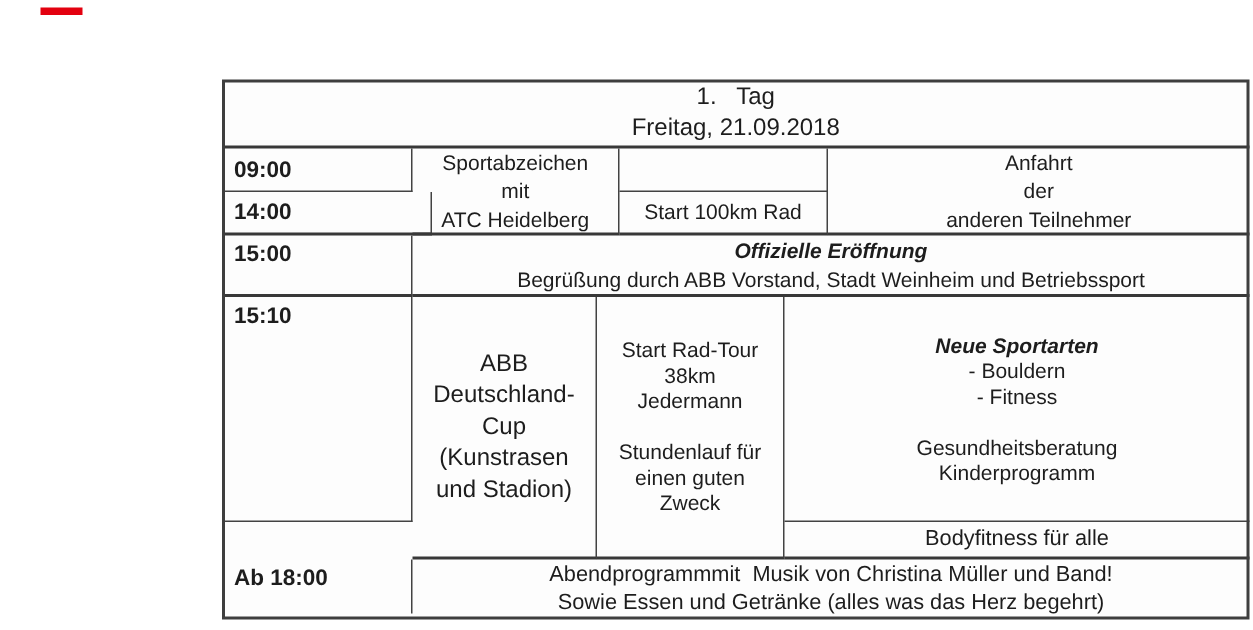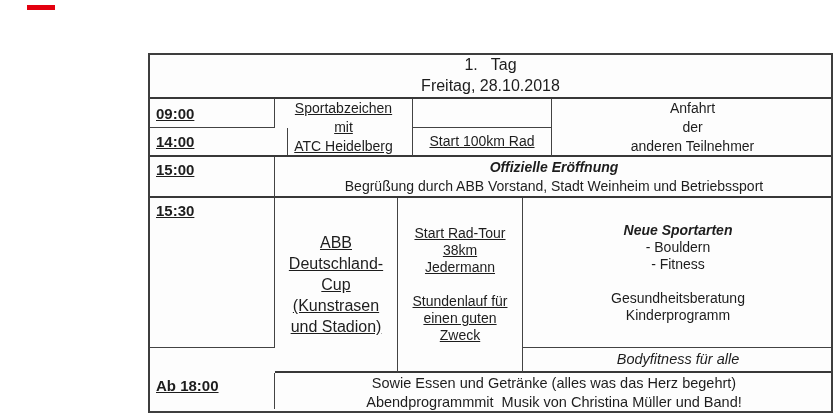--- a/index.html
+++ b/index.html
@@ -14,21 +14,21 @@
   .accent-dash{position:absolute;left:27px;top:5px;width:28px;height:5px;background:#e3000f;}
   .page-title{position:absolute;left:26px;top:27px;font-size:21px;font-weight:700;color:#111;}
   .page-date{position:absolute;left:3px;top:58px;font-size:17px;color:#222;}
 
   
   .tbl{position:absolute;left:148px;top:53px;width:685px;height:360px;background:#fdfdfd;}
   .outerline{position:absolute;left:0;top:0;right:0;bottom:0;border:2px solid #3e3e3e;pointer-events:none;z-index:5;}
   .cell{position:absolute;box-sizing:border-box;display:flex;flex-direction:column;
         justify-content:center;align-items:center;text-align:center;
         font-size:14px;line-height:19px;white-space:pre-wrap;}
-  .br1{border-right:1px solid #434343;text-decoration:underline;}
+  .br1{border-right:1px solid #434343;}
   .bb1{border-bottom:1px solid #434343;}
   .bb2{border-bottom:2px solid #383838;}
 
   .time{justify-content:flex-start;align-items:flex-start;text-align:left;
         font-weight:700;font-size:15px;padding:3px 0 0 8px;}
   .time.vc{justify-content:center;padding-top:0;}
 
   
   .hd   {left:0;   top:0;    width:685px;height:46px;}
   .t09  {left:0;   top:46px; width:127px;height:29px;}
@@ -37,59 +37,59 @@
   .a3a  {left:265px;top:46px; width:139px;height:29px;}
   .a3b  {left:265px;top:75px; width:139px;height:29px;}
   .a4   {left:404px;top:46px; width:281px;height:58px;}
   .t15  {left:0;   top:104px;width:127px;height:41px;}
   .op   {left:127px;top:104px;width:558px;height:41px;}
   .t1530{left:0;   top:145px;width:127px;height:150px;}
   .c2   {left:127px;top:145px;width:123px;height:175px;font-size:16px;line-height:21px;}
   .c3   {left:250px;top:145px;width:125px;height:175px;font-size:14px;line-height:17px;}
   .c4   {left:375px;top:145px;width:310px;height:150px;font-size:14px;line-height:17px;}
   .t17  {left:0;   top:295px;width:127px;height:25px;}
-  .c4b  {left:375px;top:295px;width:310px;height:25px;font-size:14.5px;font-style:italic;}
+  .c4b  {left:375px;top:295px;width:310px;height:25px;font-size:14.5px;}
   .t18  {left:0;   top:320px;width:127px;height:36px;}
   .ev   {left:127px;top:320px;width:558px;height:40px;font-size:14.5px;}
 
   .hd .hline{font-size:16px;line-height:21px;white-space:pre-wrap;}
   .b{font-weight:700;font-style:italic;}
 </style>
 </head>
 <body>
 
 <div class="stage">
 
   <div class="accent-dash" style="background: rgb(227, 0, 15);"></div>
 
   <div class="tbl">
 
     <div class="cell hd bb2">
       <div class="hline">1.   Tag</div>
-      <div class="hline">Freitag, 28.10.2018</div>
+      <div class="hline">Freitag, 21.09.2018</div>
     </div>
 
     <div class="cell time vc t09 br1 bb1">09:00</div>
     <div class="cell time vc t14 br1 bb2">14:00</div>
     <div class="cell a2 br1 bb2">Sportabzeichen
 mit
 ATC Heidelberg</div>
     <div class="cell a3a br1 bb1"></div>
     <div class="cell a3b br1 bb2">Start 100km Rad</div>
     <div class="cell a4 bb2">Anfahrt
 der
 anderen Teilnehmer</div>
 
     <div class="cell time t15 br1 bb2">15:00</div>
     <div class="cell op bb2">
       <div class="b">Offizielle Eröffnung</div>
       <div>Begrüßung durch ABB Vorstand, Stadt Weinheim und Betriebssport</div>
     </div>
 
-    <div class="cell time t1530 br1 bb1">15:30</div>
+    <div class="cell time t1530 br1 bb1">15:10</div>
     <div class="cell c2 br1 bb2">ABB
 Deutschland-
 Cup
 (Kunstrasen
 und Stadion)</div>
     <div class="cell c3 br1 bb2">Start Rad-Tour
 38km
 Jedermann
 
 Stundenlauf für
@@ -101,20 +101,20 @@
 - Fitness
 
 Gesundheitsberatung
 Kinderprogramm</div>
     </div>
 
     <div class="cell c4b bb2">Bodyfitness für alle</div>
 
     <div class="cell time t18 br1">Ab 18:00</div>
     <div class="cell ev">
+      <div>Abendprogrammmit  Musik von Christina Müller und Band!</div>
       <div>Sowie Essen und Getränke (alles was das Herz begehrt)</div>
-      <div>Abendprogrammmit  Musik von Christina Müller und Band!</div>
     </div>
 
     <div class="outerline"></div>
   </div>
 
 </div>
 
 </body></html>

